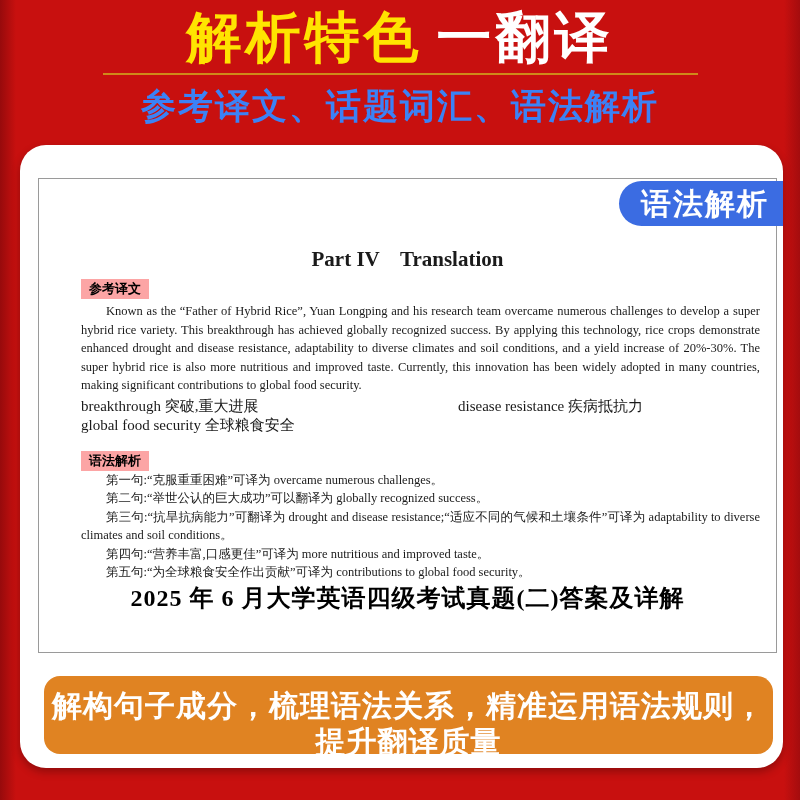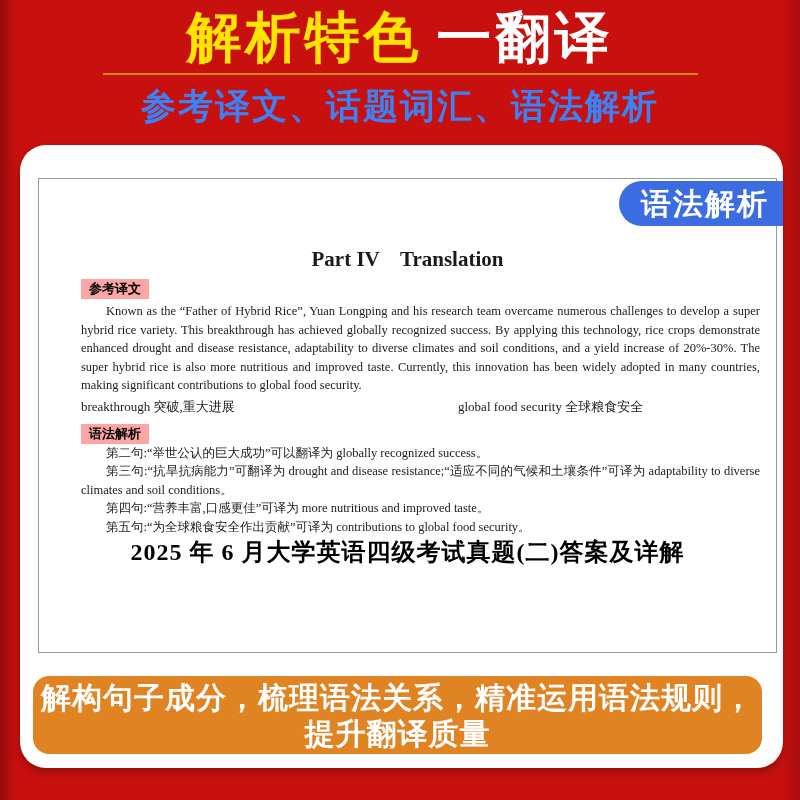--- a/index.html
+++ b/index.html
@@ -20,36 +20,36 @@
   .sheet{position:absolute;left:20px;top:145px;width:763px;height:623px;background:#ffffff;
          border-radius:26px;box-shadow:0 4px 8px rgba(0,0,0,.28);}
 
   
   .scan-page{position:absolute;left:18px;top:33px;width:737px;height:473px;background:#ffffff;
              border:1px solid #9a9a9a;font-family:"Liberation Serif",serif;color:#1a1a1a;overflow:hidden;}
   .part-title{padding-top:68px;font-size:21px;font-weight:bold;text-align:center;line-height:24px;white-space:pre;}
   .sec-label{display:inline-block;margin:8px 0 0 42px;padding:2px 8px;background:#fca5a5;color:#000;
              font-family:"Liberation Sans",sans-serif;font-size:13px;font-weight:bold;line-height:16px;}
   .para{margin:3px 16px 0 42px;font-size:12.5px;line-height:18.5px;text-align:justify;text-indent:2em;}
-  .vocab{margin:2px 16px 0 42px;display:grid;grid-template-columns:377px auto;font-size:13px;line-height:19px;}
+  .vocab{margin:2px 16px 8px 42px;display:grid;grid-template-columns:377px auto;font-size:15px;line-height:19px;}
   .vocab div{white-space:nowrap;}
   .sent{margin:0 16px 0 42px;font-size:12.5px;line-height:18.5px;text-align:justify;text-indent:2em;}
   .sent:first-of-type{margin-top:2px;}
   .book-title{text-align:center;font-size:24px;font-weight:bold;letter-spacing:1px;
               font-family:"Liberation Serif",serif;color:#000;}
 
   
   .badge{position:absolute;right:17px;top:181px;height:45px;min-width:132px;background:#3b6ce2;
          border-radius:23px 0 0 23px;color:#fff;font-size:30px;font-weight:bold;line-height:45px;
          padding:0 12px 0 20px;letter-spacing:2px;text-align:center;}
 
   
-  .footer-box{position:absolute;left:33px;top:676px;width:729px;height:78px;background:#e08322;
+  .footer-box{position:absolute;left:44px;top:676px;width:729px;height:78px;background:#e08322;
               border-radius:16px;color:#ffffff;text-align:center;font-weight:bold;font-size:30px;
-              line-height:36px;padding-top:4px;box-sizing:border-box;letter-spacing:1px;}
+              line-height:36px;padding-top:12px;box-sizing:border-box;letter-spacing:1px;}
 </style>
 </head>
 <body>
 
 <div class="stage">
 
   <div class="banner">
     <div class="banner-title"><span class="hl">解析特色</span><span class="rest">一翻译</span></div>
     <div class="divider"></div>
     <div class="banner-subtitle">参考译文、话题词汇、语法解析</div>
@@ -57,24 +57,26 @@
 
   <div class="sheet">
     <div class="scan-page">
       <div class="part-title">Part IV    Translation</div>
 
       <div><span class="sec-label">参考译文</span></div>
       <p class="para">Known as the “Father of Hybrid Rice”, Yuan Longping and his research team overcame numerous challenges to develop a super hybrid rice variety. This breakthrough has achieved globally recognized success. By applying this technology, rice crops demonstrate enhanced drought and disease resistance, adaptability to diverse climates and soil conditions, and a yield increase of 20%-30%. The super hybrid rice is also more nutritious and improved taste. Currently, this innovation has been widely adopted in many countries, making significant contributions to global food security.</p>
 
       <div class="vocab">
         <div>breakthrough 突破,重大进展</div>
+        <div>disease resistance 疾病抵抗力</div>
         <div>global food security 全球粮食安全</div>
       </div>
 
       <div><span class="sec-label">语法解析</span></div>
+      <p class="sent">第一句:“克服重重困难”可译为 overcame numerous challenges。</p>
       <p class="sent">第二句:“举世公认的巨大成功”可以翻译为 globally recognized success。</p>
       <p class="sent">第三句:“抗旱抗病能力”可翻译为 drought and disease resistance;“适应不同的气候和土壤条件”可译为 adaptability to diverse climates and soil conditions。</p>
       <p class="sent">第四句:“营养丰富,口感更佳”可译为 more nutritious and improved taste。</p>
       <p class="sent">第五句:“为全球粮食安全作出贡献”可译为 contributions to global food security。</p>
 
       <div class="book-title">2025 年 6 月大学英语四级考试真题(二)答案及详解</div>
     </div>
   </div>
 
   <div class="badge"><span>语法解析</span></div>

